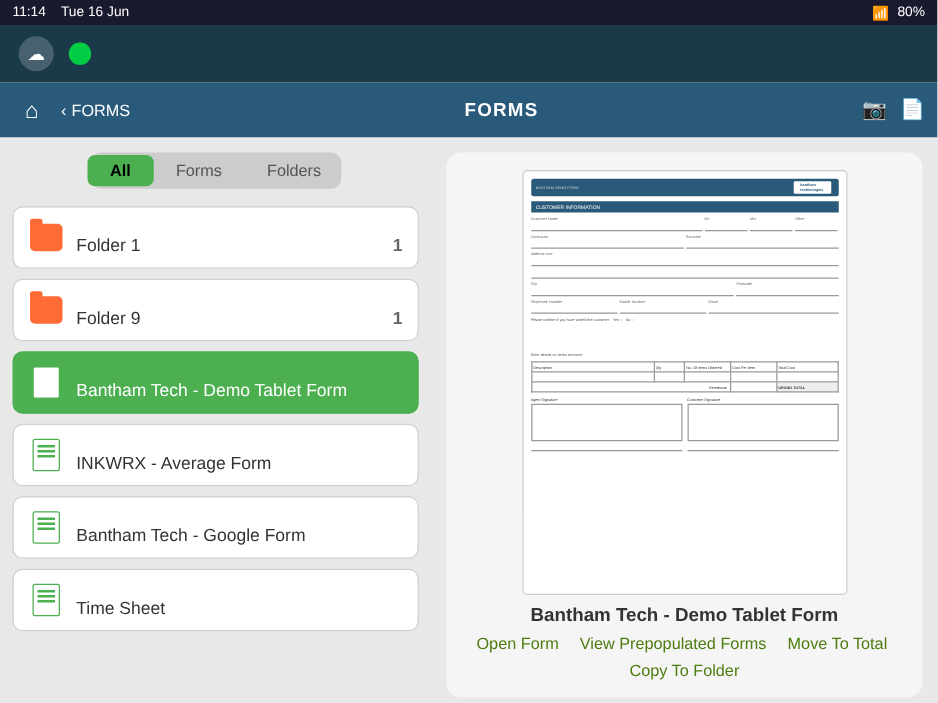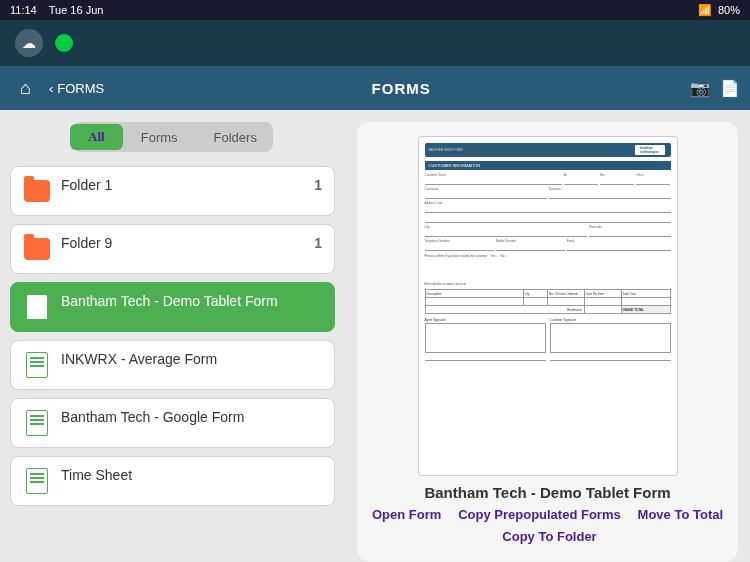--- a/index.html
+++ b/index.html
@@ -110,29 +110,28 @@
       padding: 5px 18px;
       border-radius: 6px;
       font-size: 13px;
       cursor: pointer;
       color: #555;
       background: transparent;
       border: none;
     }
     .filter-tab.active {
       background: #4caf50;
-      color: #4c1d95;
+      color: #000000;
       font-weight: 600;
-      font-family: Liberation Serif, serif;
     }
 
     
     .list-item {
       display: flex;
-      align-items: flex-start;
+      align-items: flex-end;
       background: white;
       border-radius: 8px;
       padding: 10px 12px;
       margin-bottom: 8px;
       border: 1.5px solid #d0d0d0;
       cursor: pointer;
       position: relative;
     }
     .list-item.active {
       background: #4caf50;
@@ -286,25 +285,24 @@
       color: #333;
       margin-bottom: 6px;
     }
     .form-actions {
       display: flex;
       flex-wrap: wrap;
       justify-content: center;
       gap: 4px;
     }
     .form-action-link {
-      color: #4c1d95;
+      color: #4d7c0f;
       font-size: 13px;
       cursor: pointer;
       text-decoration: none;
-      font-weight: bold;
     }
   </style>
 </head>
 <body>
 
 <div class="status-bar">
   <div class="status-left">
     <span>11:14</span>
     &nbsp;&nbsp;
     <span>Tue 16 Jun</span>
@@ -523,21 +521,21 @@
           </div>
 
         </div>
       </div>
 
       <div class="form-caption">
         <div class="form-caption-title">Bantham Tech - Demo Tablet Form</div>
         <div class="form-actions">
           <a class="form-action-link">Open Form</a>
           <span>&nbsp;&nbsp;</span>
-          <a class="form-action-link">Copy Prepopulated Forms</a>
+          <a class="form-action-link">View Prepopulated Forms</a>
           <span>&nbsp;&nbsp;</span>
           <a class="form-action-link">Move To Total</a>
           <br>
           <a class="form-action-link">Copy To Folder</a>
         </div>
       </div>
 
     </div>
   </div>
 

